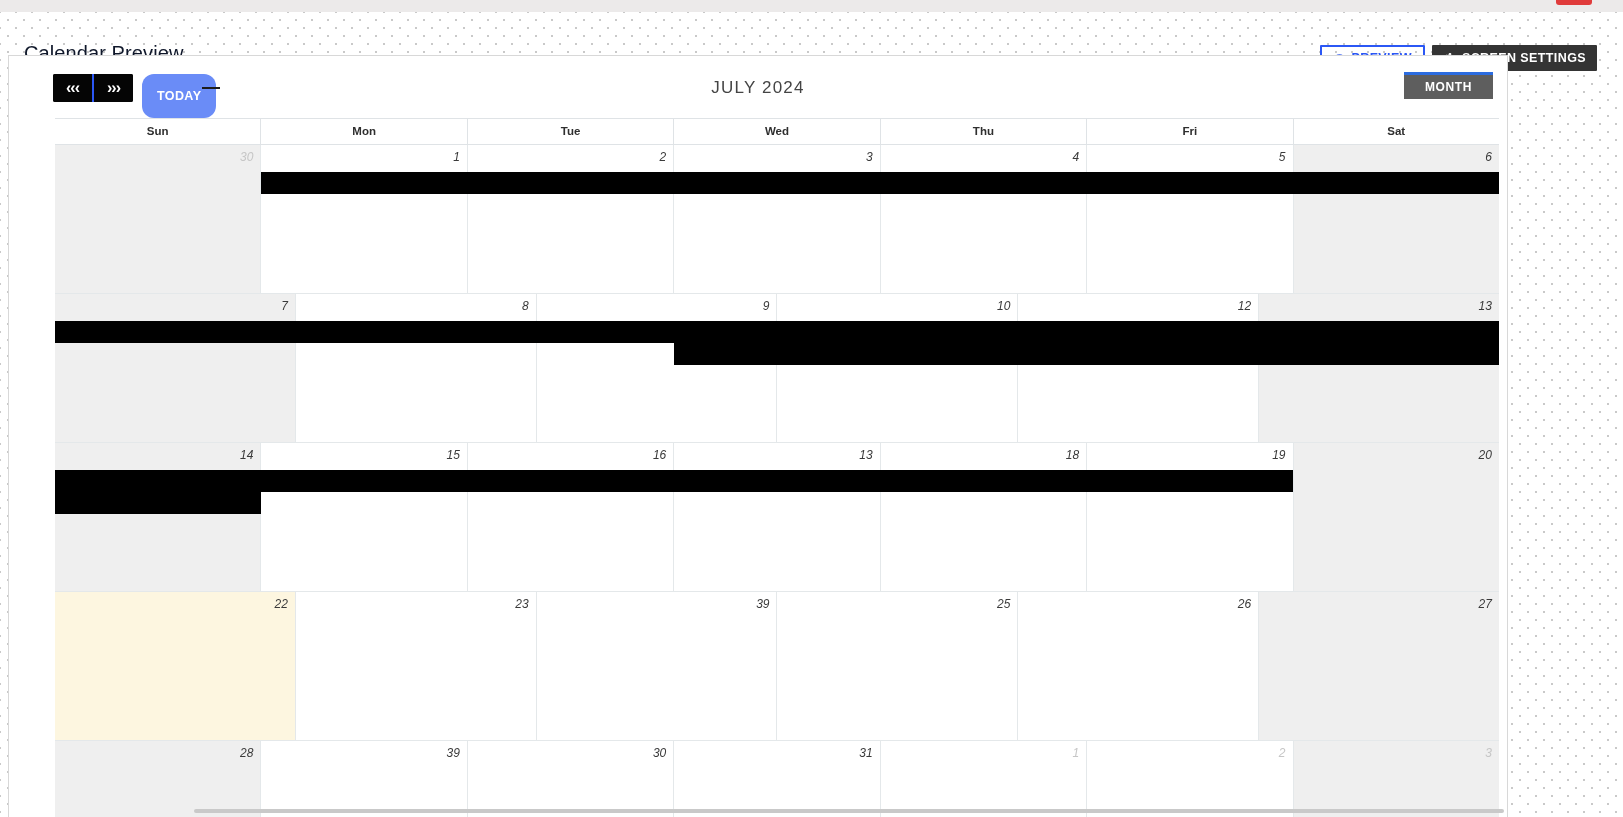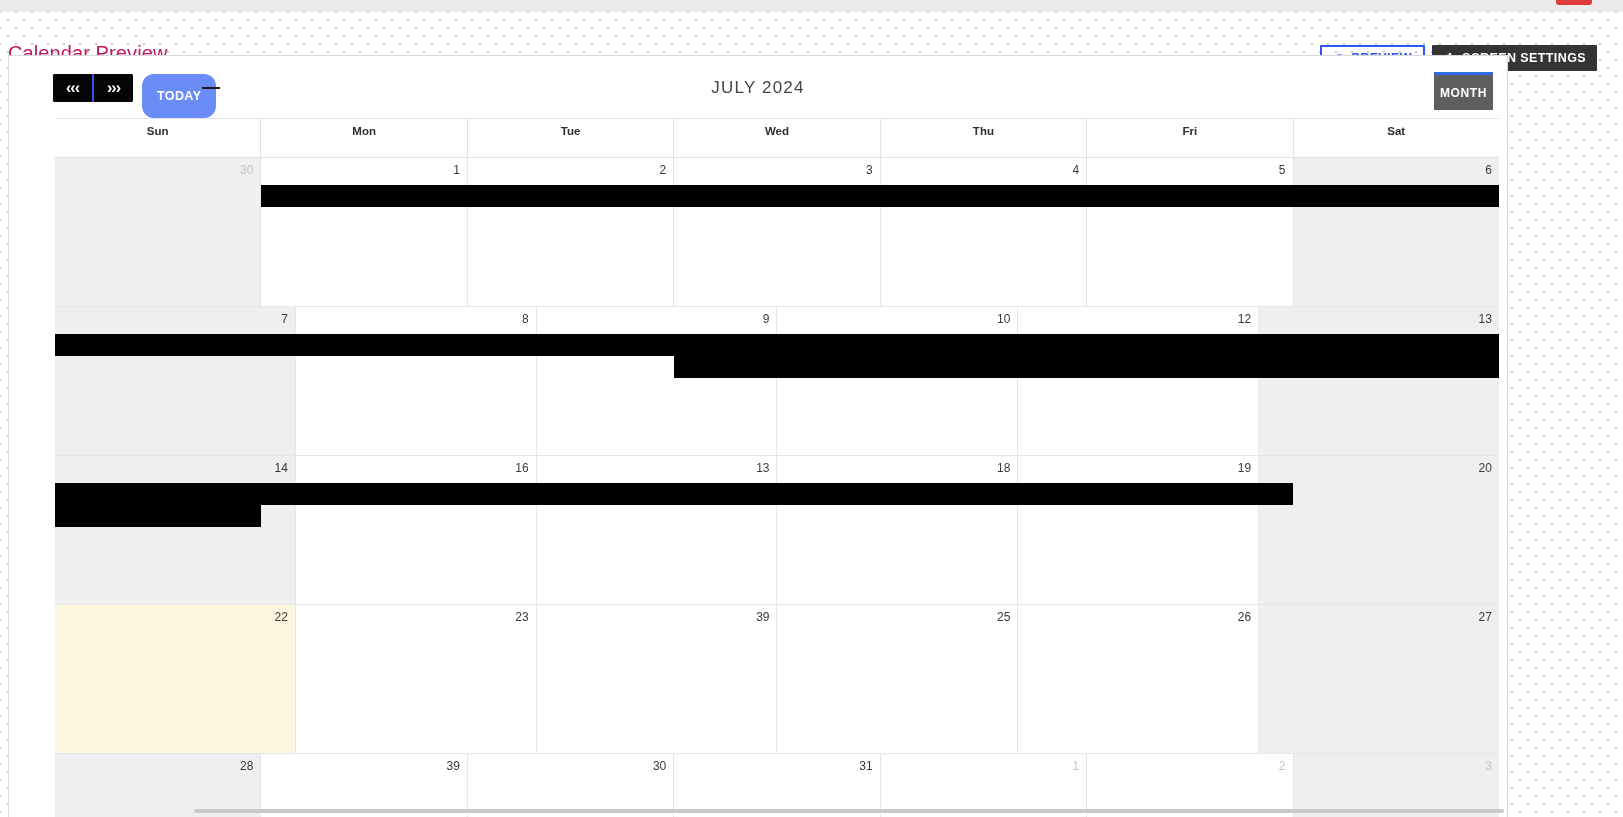--- a/index.html
+++ b/index.html
@@ -30,22 +30,22 @@
   .red-nub {
     position: absolute; top: 0px; left: 1556px;
     width: 36px; height: 5px; background: #e03b3b; border-radius: 0 0 3px 3px;
   }
 
   
   .app-header {
     position: absolute; left: 0; top: 18px; width: 1623px; height: 45px;
   }
   .app-title {
-    position: absolute; left: 8px; top: 24px;
-    font-size: 20px; color: #be185d; letter-spacing: .1px;
+    position: absolute; left: 24px; top: 24px;
+    font-size: 20px; color: #0f172a; letter-spacing: .1px;
     white-space: nowrap;
   }
   .header-actions {
     position: absolute; right: 26px; top: 27px;
     display: flex; align-items: center; gap: 7px;
   }
   .btn-preview {
     display: flex; align-items: center; gap: 5px;
     height: 26px; padding: 0 11px;
     border: 2px solid #2b57f5; background: transparent;
@@ -96,44 +96,45 @@
     position: absolute; left: 193px; top: 31px;
     width: 18px; height: 2px; background: #1c1c1c;
   }
   .month-title {
     position: absolute; left: 0; right: 0; top: 22px;
     text-align: center; font-size: 17px; color: #444444;
     letter-spacing: 1.2px;
   }
   .btn-month {
     position: absolute; right: 14px; top: 16px;
-    height: 38px; padding: 0 6px;
+    height: 27px; padding: 0 21px;
     background: #5e5e5e; border: none; border-top: 3px solid #2b6ce0;
     color: #ffffff; font-size: 12px; font-weight: 700; letter-spacing: .6px;
     cursor: pointer;
   }
 
   
   .cal { position: absolute; left: 46px; top: 62px; right: 8px; bottom: 0; }
   .dow-row { display: flex; border-top: 1px solid #dfe3e6; }
   .dow {
     flex: 1 1 0; text-align: center;
     font-size: 11.5px; font-weight: 700; color: #2f2f2f;
-    padding: 6px 0 20px 0;
+    padding: 6px 0 7px 0;
     border-left: 1px solid #dfe3e6;
     border-bottom: 1px solid #dfe3e6;
   }
   .dow:first-child { border-left: none; }
 
   .week { position: relative; height: 149px; border-bottom: 1px solid #e4e8ea; }
   .week:last-child { border-bottom: none; }
   .week-bg { position: absolute; inset: 0; display: flex; }
   .daycell {
     flex: 1 1 0; position: relative;
     border-left: 1px solid #e4e8ea;
+    font-style: italic;
   }
   .daycell:first-child { border-left: none; }
   .daycell.weekend { background: #efefef; }
   .daycell.today { background: #fdf6e0; }
   .daynum {
     position: absolute; right: 7px; top: 5px;
     font-size: 12px; color: #3a3a3a;
   }
   .daycell.other .daynum { color: #c6c6c6; }
 
@@ -271,20 +272,23 @@
                 <div class="evbar" style="left: 42.8571%; width: 57.1429%; background: rgb(0, 0, 0);"></div>
               </div>
             </div>
           </div>
           <div class="week">
             <div class="week-bg">
               <div class="daycell weekend">
                 <div class="daynum">14</div>
               </div>
               <div class="daycell">
+                <div class="daynum">15</div>
+              </div>
+              <div class="daycell">
                 <div class="daynum">16</div>
               </div>
               <div class="daycell">
                 <div class="daynum">13</div>
               </div>
               <div class="daycell">
                 <div class="daynum">18</div>
               </div>
               <div class="daycell">
                 <div class="daynum">19</div>

